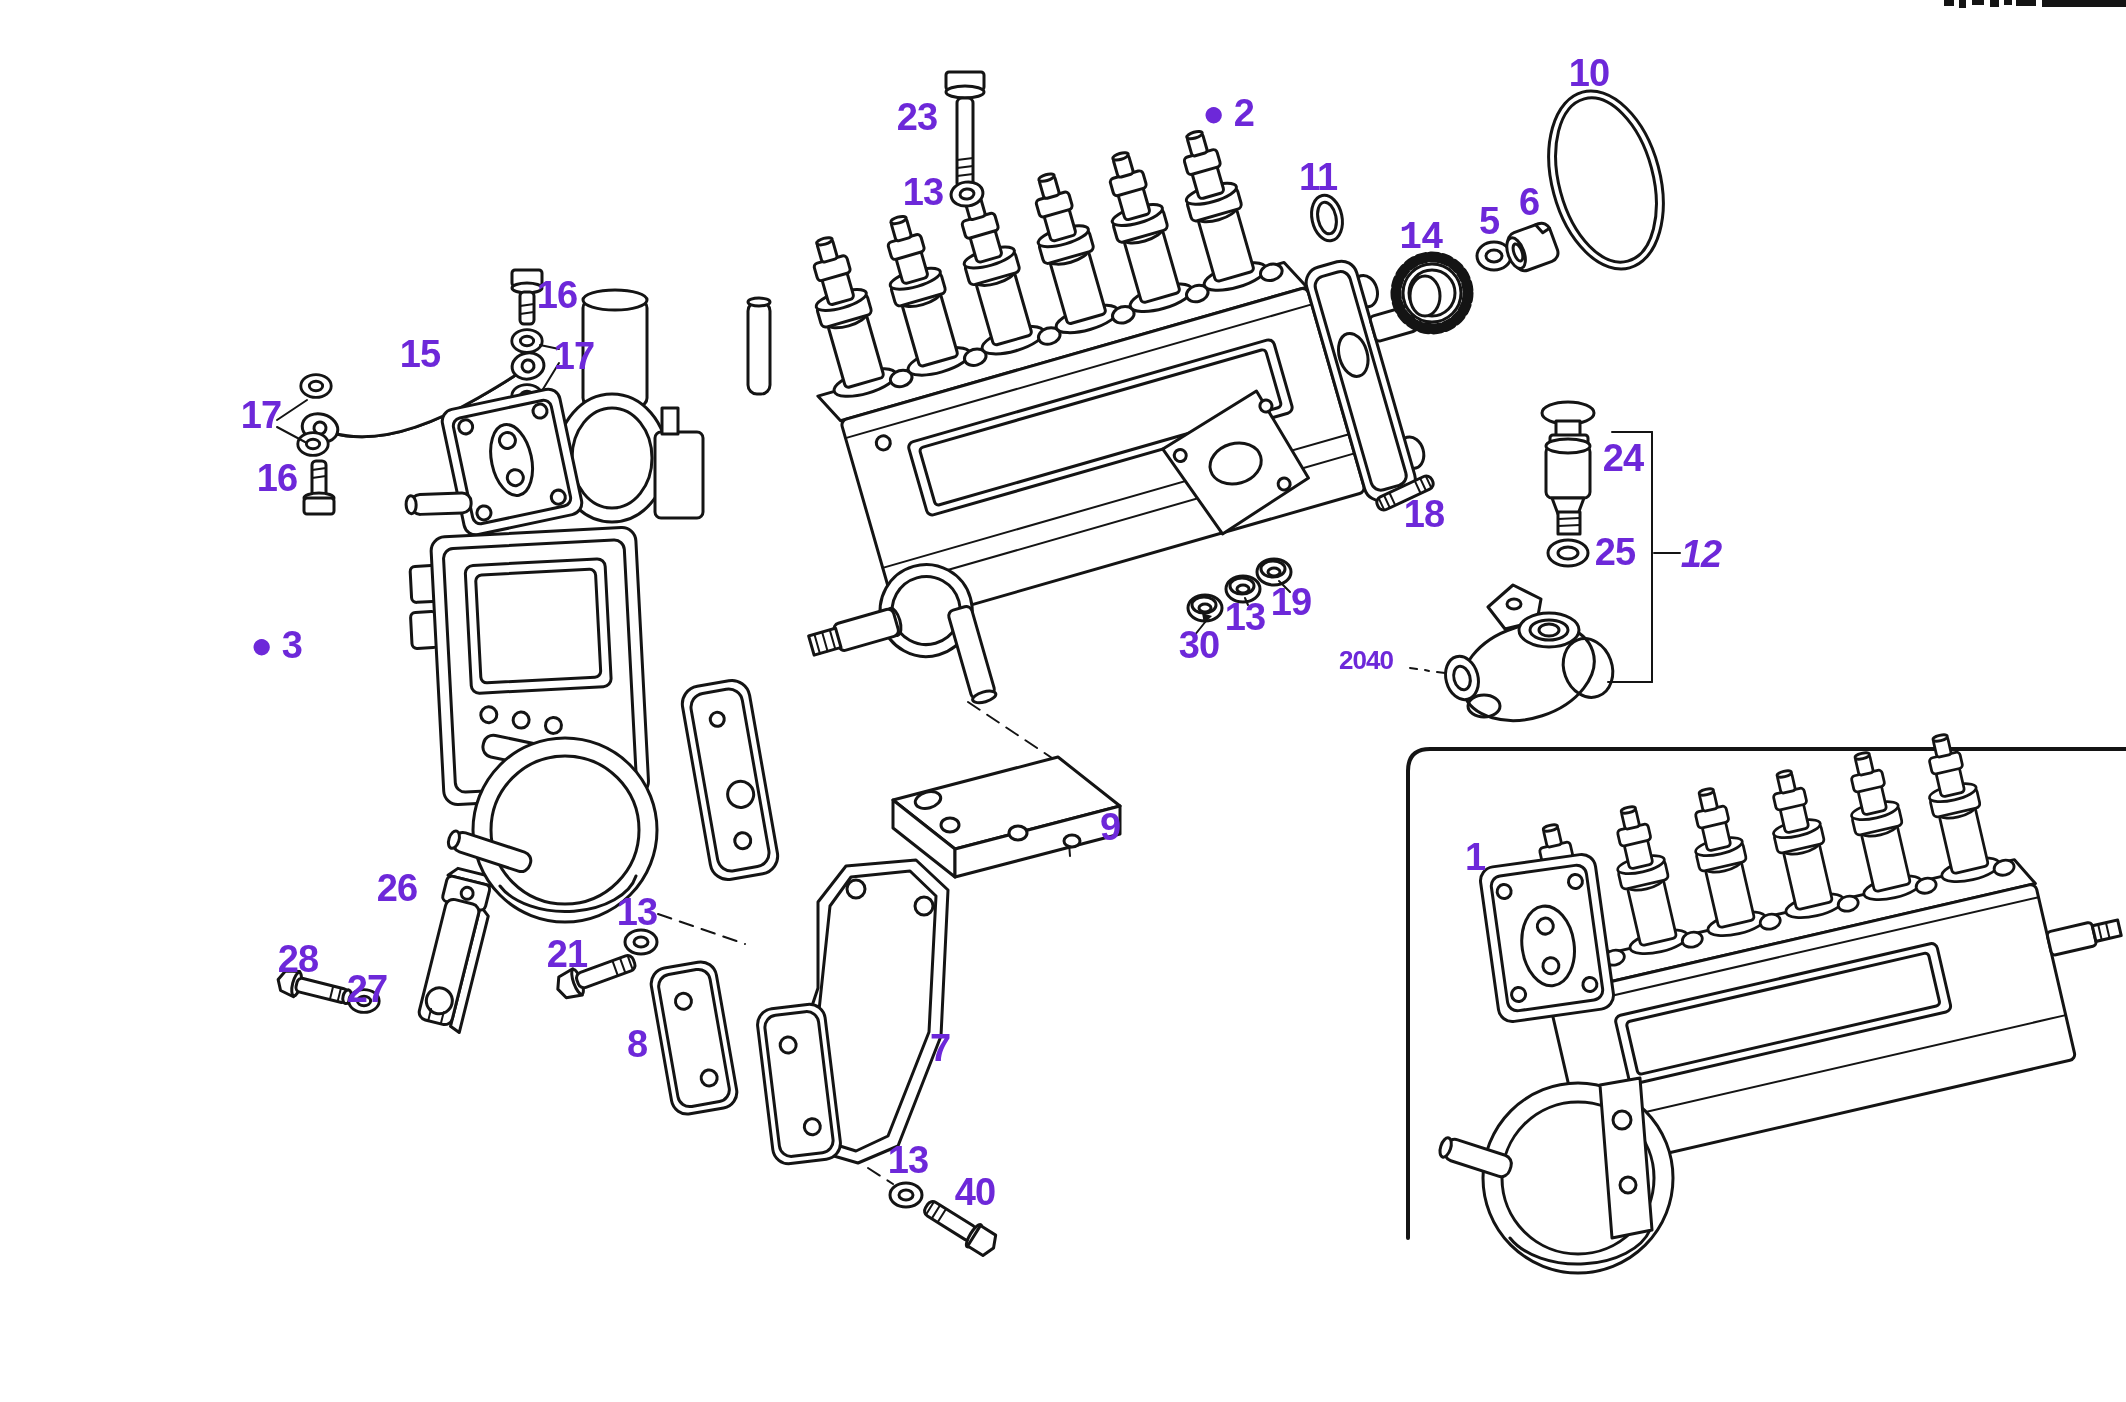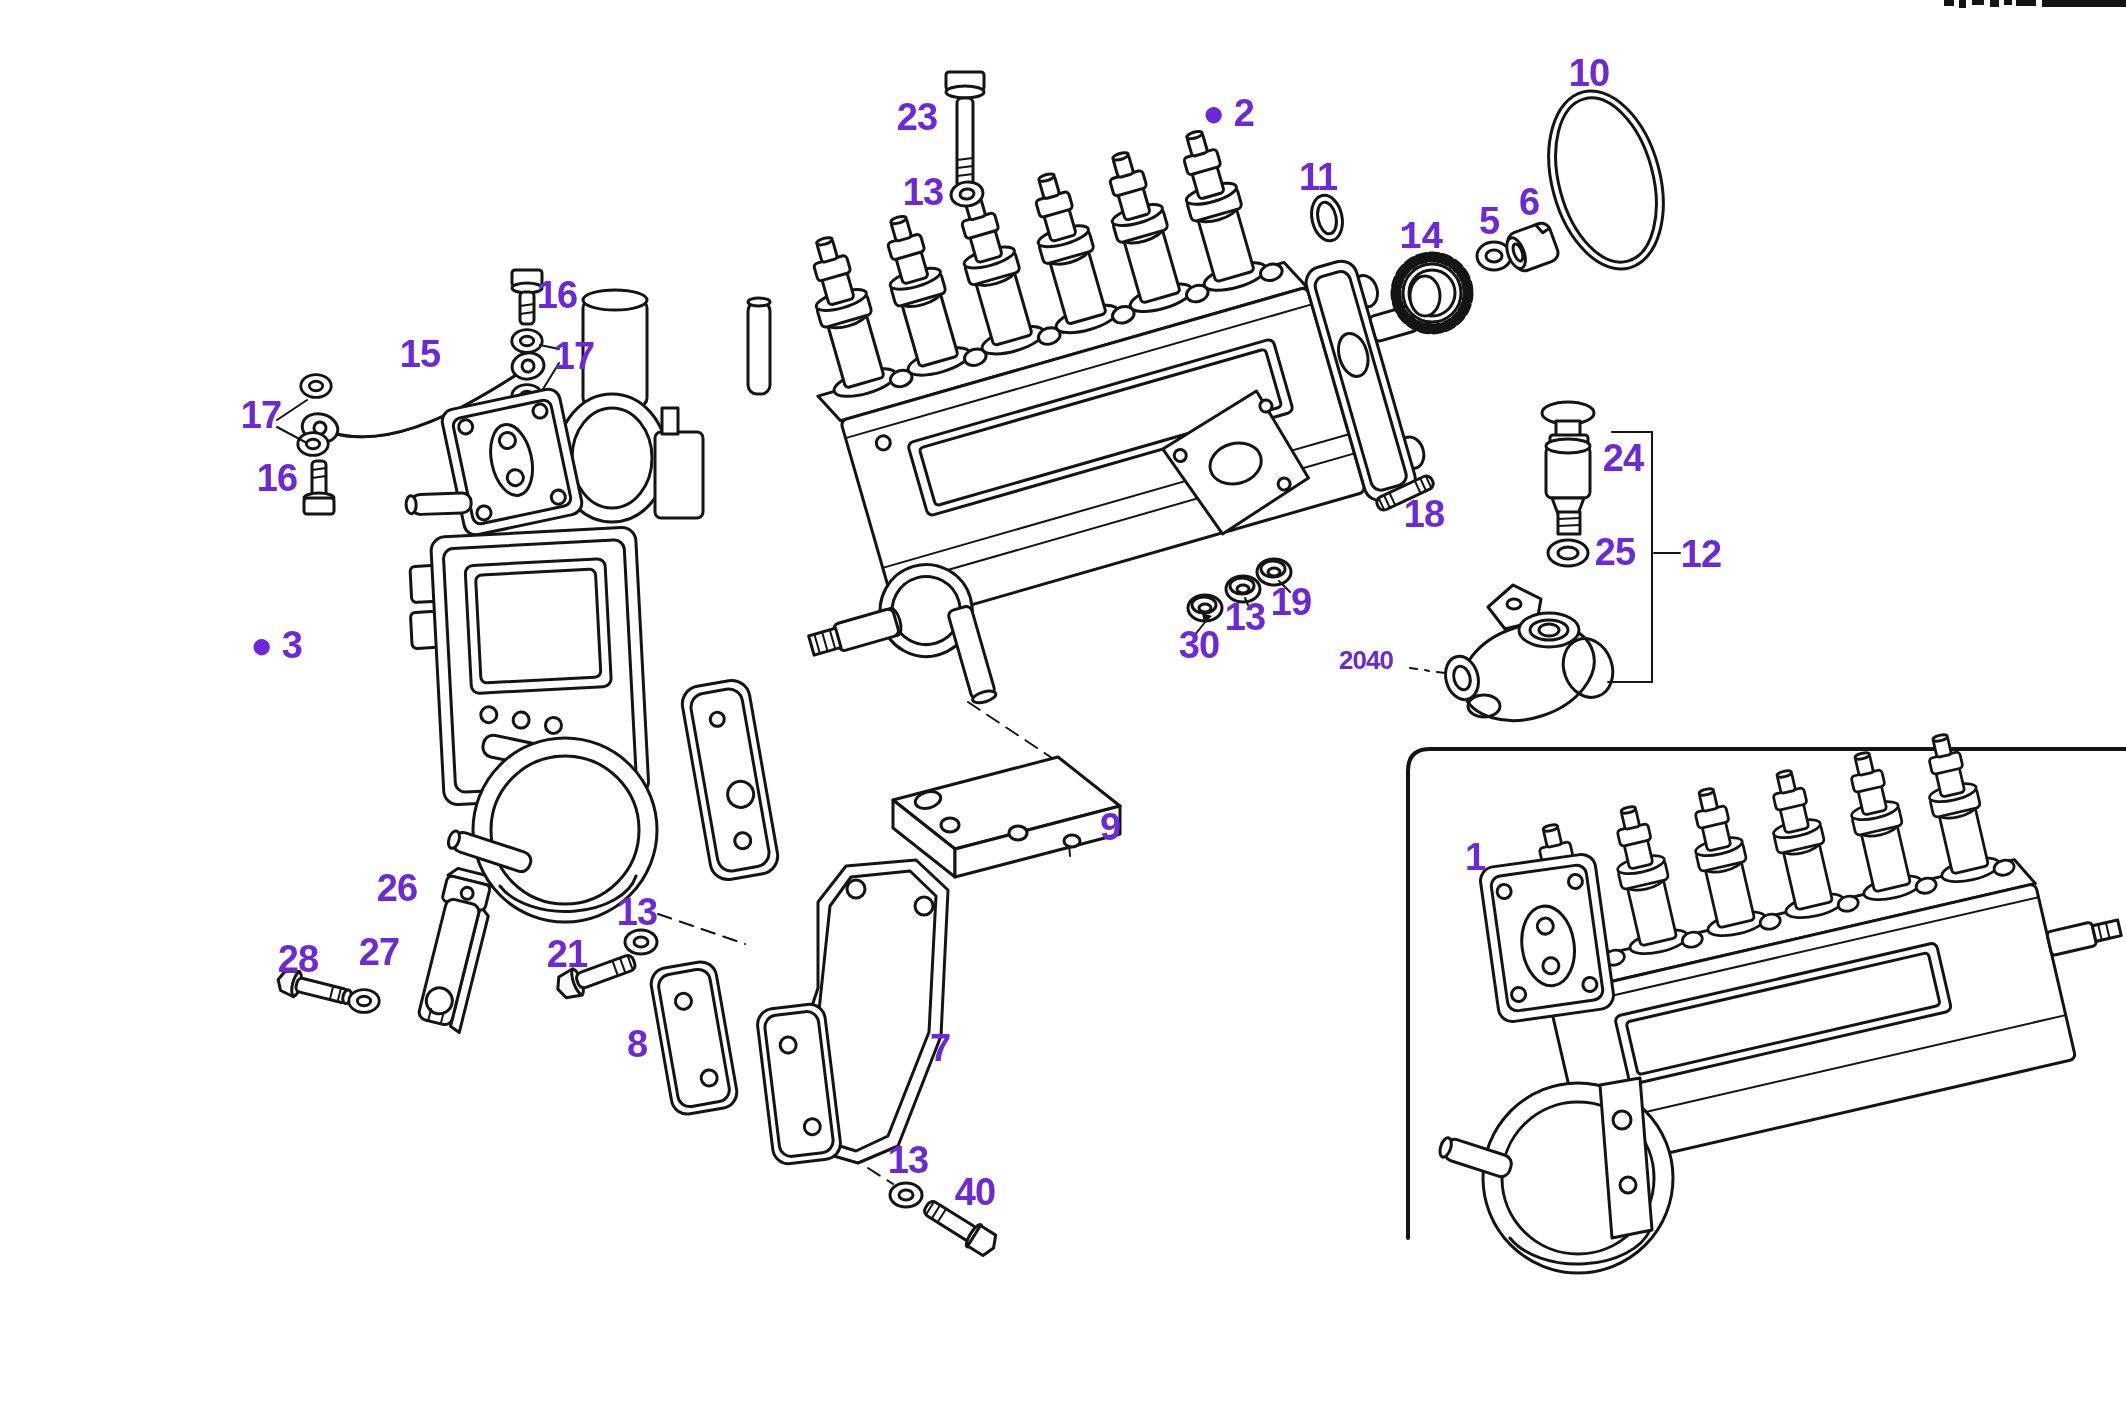--- a/index.html
+++ b/index.html
@@ -431,31 +431,31 @@
       <div class="callout" style="left: 1421px; top: 237px; font-family: Liberation Mono, monospace;">14</div>
       <div class="callout" style="left: 1489px; top: 221px;">5</div>
       <div class="callout" style="left: 1529px; top: 202px;">6</div>
       <div class="callout" style="left: 557px; top: 295px;">16</div>
       <div class="callout" style="left: 420px; top: 354px;">15</div>
       <div class="callout" style="left: 574px; top: 356px;">17</div>
       <div class="callout" style="left: 261px; top: 415px;">17</div>
       <div class="callout" style="left: 277px; top: 478px;">16</div>
       <div class="callout" style="left: 1623px; top: 458px;">24</div>
       <div class="callout" style="left: 1615px; top: 552px;">25</div>
-      <div class="callout" style="left: 1701px; top: 554px;">12</div>
+      <div class="callout" style="left: 1701px; top: 554px; font-style: italic;">12</div>
       <div class="callout" style="left: 1424px; top: 514px;">18</div>
       <div class="callout" style="left: 1291px; top: 602px;">19</div>
       <div class="callout" style="left: 1245px; top: 617px;">13</div>
       <div class="callout" style="left: 1199px; top: 645px;">30</div>
       <div class="callout" style="left: 1366px; top: 660px; font-size: 26px;">2040</div>
       <div class="callout" style="left: 276px; top: 645px;">● 3</div>
       <div class="callout" style="left: 1110px; top: 827px;">9</div>
       <div class="callout" style="left: 397px; top: 888px;">26</div>
       <div class="callout" style="left: 298px; top: 959px;">28</div>
-      <div class="callout" style="left: 367px; top: 952px; margin-left: 12px;">27</div>
+      <div class="callout" style="left: 367px; top: 989px;">27</div>
       <div class="callout" style="left: 567px; top: 954px;">21</div>
       <div class="callout" style="left: 637px; top: 912px;">13</div>
       <div class="callout" style="left: 637px; top: 1044px;">8</div>
       <div class="callout" style="left: 940px; top: 1048px;">7</div>
       <div class="callout" style="left: 908px; top: 1160px;">13</div>
       <div class="callout" style="left: 975px; top: 1192px;">40</div>
       <div class="callout" style="left: 1475px; top: 857px;">1</div>
     </div>
 
 

